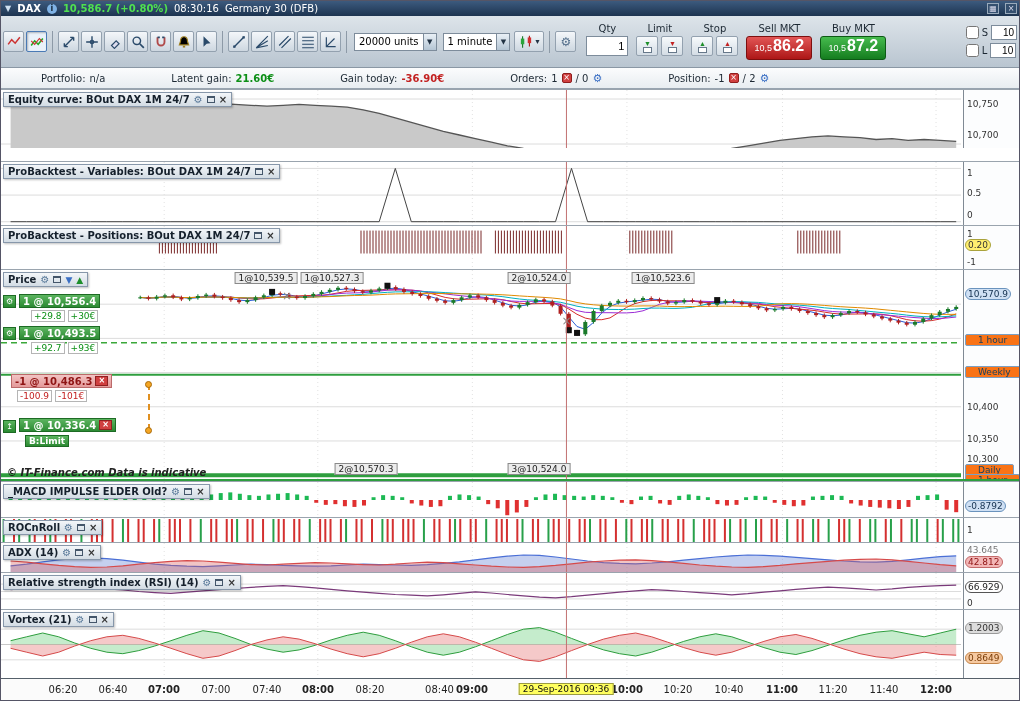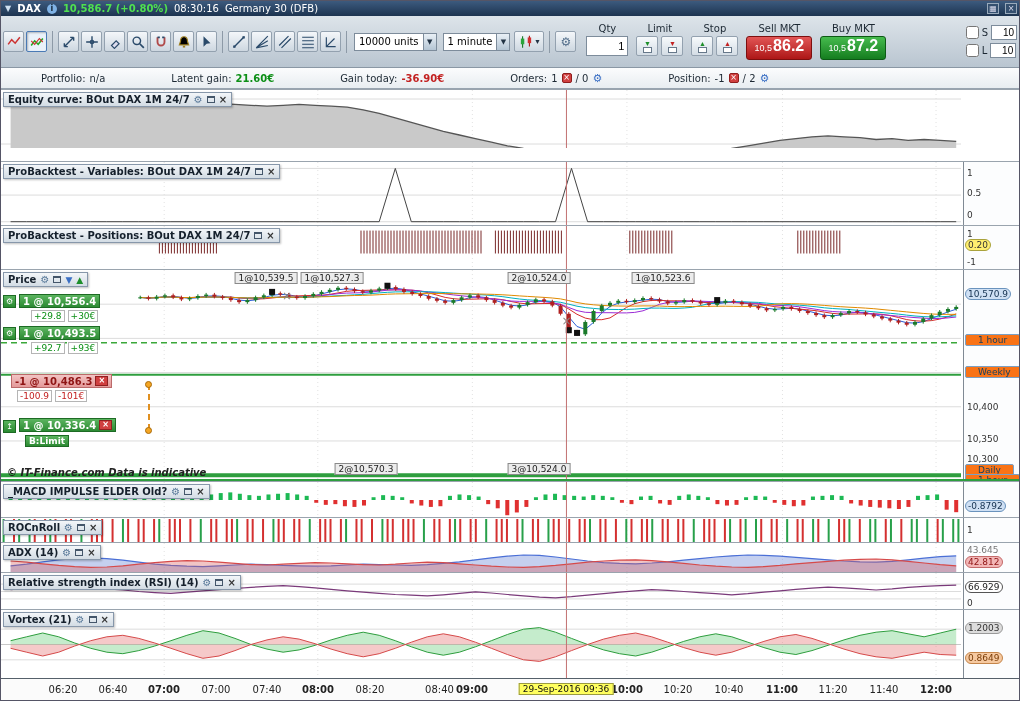--- a/index.html
+++ b/index.html
@@ -216,21 +216,21 @@
             <path d="M1,2 H11 M1,5 H11 M1,8 H11 M1,11 H11" stroke="#2a4a6a" stroke-width="0.9"></path>
           </svg>
       </button>
       <button class="ibtn">
         <svg width="14" height="14" viewBox="0 0 12 12">
             <path d="M2,2 V10 H10 M2,10 L9,3" fill="none" stroke="#2a4a6a"></path>
           </svg>
       </button>
       <span class="vsep"></span>
       <div class="tselect">
-        <span class="seltext">10000 units</span>
+        <span class="seltext">20000 units</span>
         <span class="selarrow">▼</span>
       </div>
       <div class="tselect">
         <span class="seltext">1 minute</span>
         <span class="selarrow">▼</span>
       </div>
       <button class="ibtn" style="width:30px">
         <svg width="16" height="14" viewBox="0 0 14 12">
             <line x1="4" y1="1" x2="4" y2="11" stroke="#1a7a2a"></line>
             <rect x="2.5" y="3" width="3" height="5" fill="#2aa43a"></rect>
@@ -347,20 +347,24 @@
           <line x1="0" x2="960" y1="54" y2="54" stroke="#dcdcdc"></line>
           <path d="M9.6 12.6 L25.6 12.6 L41.7 13.5 L57.7 12.6 L73.7 13.5 L89.7 12.6 L105.8 14.4 L121.8 15.3 L137.8 14.4 L153.8 13.5 L169.9 14.4 L185.9 15.3 L201.9 14.4 L218.0 13.5 L234.0 14.4 L250.0 15.3 L266.0 16.2 L282.1 15.3 L298.1 14.4 L314.1 15.3 L330.1 16.2 L346.2 17.1 L362.2 19.8 L378.2 23.4 L394.3 27.9 L410.3 32.4 L426.3 36.9 L442.3 41.4 L458.4 45.0 L474.4 48.6 L490.4 52.2 L506.4 55.8 L522.5 58.5 L538.5 60.3 L554.5 62.1 L570.5 63.0 L586.6 63.9 L602.6 62.1 L618.6 64.8 L634.7 63.0 L650.7 61.2 L666.7 63.9 L682.7 62.1 L698.8 63.0 L714.8 61.2 L730.8 58.5 L746.8 55.8 L762.9 53.1 L778.9 50.4 L794.9 48.6 L811.0 46.8 L827.0 45.9 L843.0 46.8 L859.0 47.7 L875.1 49.5 L891.1 48.6 L907.1 50.4 L923.1 49.5 L939.2 50.4 L955.2 51.3 L955.2 72.0 L9.6 72.0 Z" fill="#c9c9c9" stroke="none"></path>
           <path d="M9.6 12.6 L25.6 12.6 L41.7 13.5 L57.7 12.6 L73.7 13.5 L89.7 12.6 L105.8 14.4 L121.8 15.3 L137.8 14.4 L153.8 13.5 L169.9 14.4 L185.9 15.3 L201.9 14.4 L218.0 13.5 L234.0 14.4 L250.0 15.3 L266.0 16.2 L282.1 15.3 L298.1 14.4 L314.1 15.3 L330.1 16.2 L346.2 17.1 L362.2 19.8 L378.2 23.4 L394.3 27.9 L410.3 32.4 L426.3 36.9 L442.3 41.4 L458.4 45.0 L474.4 48.6 L490.4 52.2 L506.4 55.8 L522.5 58.5 L538.5 60.3 L554.5 62.1 L570.5 63.0 L586.6 63.9 L602.6 62.1 L618.6 64.8 L634.7 63.0 L650.7 61.2 L666.7 63.9 L682.7 62.1 L698.8 63.0 L714.8 61.2 L730.8 58.5 L746.8 55.8 L762.9 53.1 L778.9 50.4 L794.9 48.6 L811.0 46.8 L827.0 45.9 L843.0 46.8 L859.0 47.7 L875.1 49.5 L891.1 48.6 L907.1 50.4 L923.1 49.5 L939.2 50.4 L955.2 51.3 " fill="none" stroke="#555" stroke-width="1.3"></path>
           <line x1="565.4399999999999" x2="565.4399999999999" y1="0" y2="72" stroke="#c27070"></line>
         </svg>
       <div class="ptab">
         <span>Equity curve: BOut DAX 1M 24/7</span>
         <span class="hic gear">⚙</span>
         <span class="hic win"></span>
         <span class="hic cls">×</span>
+      </div>
+      <div class="axis">
+        <span class="tick" style="top:9px">10,750</span>
+        <span class="tick" style="top:40px">10,700</span>
       </div>
     </div>
 
     <div class="panel" style="top:72px;height:64px">
       <svg class="chart" width="960" height="64">
           <line x1="163.20000000000002" x2="163.20000000000002" y1="0" y2="64" stroke="#e2e2e2" stroke-dasharray="1,3"></line>
           <line x1="316.8" x2="316.8" y1="0" y2="64" stroke="#e2e2e2" stroke-dasharray="1,3"></line>
           <line x1="471.36" x2="471.36" y1="0" y2="64" stroke="#e2e2e2" stroke-dasharray="1,3"></line>
           <line x1="625.9200000000001" x2="625.9200000000001" y1="0" y2="64" stroke="#e2e2e2" stroke-dasharray="1,3"></line>
           <line x1="781.4399999999999" x2="781.4399999999999" y1="0" y2="64" stroke="#e2e2e2" stroke-dasharray="1,3"></line>

